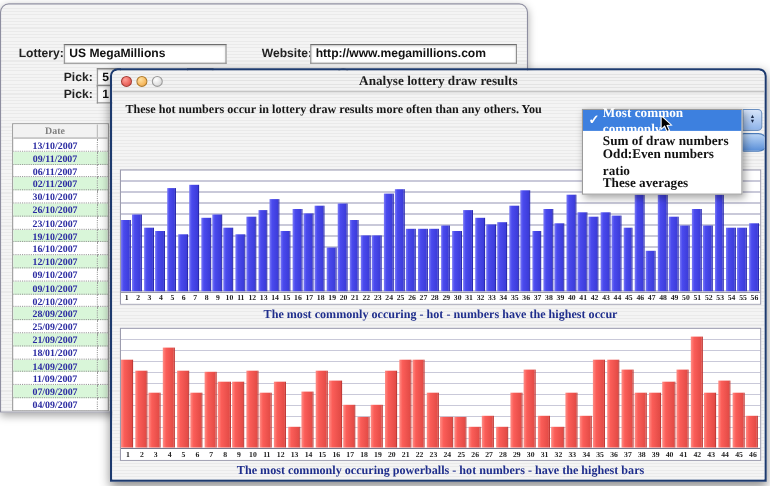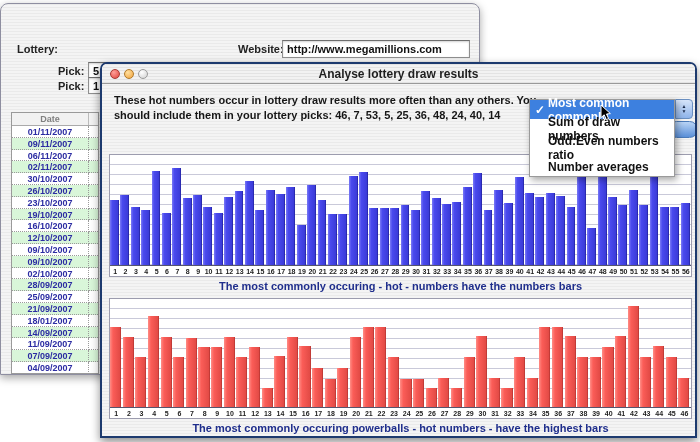--- a/index.html
+++ b/index.html
@@ -29,36 +29,36 @@
   .win-back { position:absolute; left:0; top:3px; width:480px; height:372px;
     border:1px solid #8e8ea0; border-radius:8px 8px 0 0;
     box-shadow:0 3px 8px rgba(0,0,0,.35); overflow:hidden; }
   .win-back .titlebar .title { color:#4f4f4f; }
 
   .radio { position:absolute; width:12px; height:12px; border-radius:50%;
     background:radial-gradient(circle at 35% 30%, #ffffff, #d2d2d2); border:1px solid #8a8a8a; }
 
   
   .datetable { position:absolute; left:10px; top:108px; width:88px; height:262px;
-    background:#fff; border:1px solid #9a9a9a; overflow:hidden; font-size:9px; }
+    background:#fff; border:1px solid #9a9a9a; overflow:hidden; font-size:9px;font-family:Liberation Serif, serif; }
   .datetable .hdr { display:flex; height:13px; border-bottom:1px solid #aaa; background:#f2f2f2; }
   .datetable .hdr .h1 { width:77px; text-align:center; color:#808080; font-weight:bold;
      border-right:1px solid #bbb; line-height:13px; }
   .datetable .hdr .h2 { flex:1; }
   .drow { display:flex; height:11.8px; }
   .drow .c1 { width:77px; text-align:center; color:#2b2ba2; font-weight:bold;
      line-height:12px; border-right:1px dotted #9a9a9a; border-bottom:1px dotted #9a9a9a; }
   .drow .c2 { flex:1; border-bottom:1px dotted #9a9a9a; }
   .drow.green { background:#d9f6d9; }
 
   
   .win-front { position:absolute; left:100px; top:62px; width:597px; height:376px;
     border:2px solid #1d3a6e; border-radius:7px 7px 0 0;
     box-shadow:0 4px 10px rgba(0,0,0,.45); overflow:hidden; }
-  .win-front .inner { position:absolute; inset:0; }
+  .win-front .inner { position:absolute; inset:0;font-family:Liberation Serif, serif; }
   .win-front .titlebar { border-radius:5px 5px 0 0; }
 
   .summary { position:absolute; left:12px; top:29px; width:520px;
     font-size:11px; font-weight:bold; color:#161616; line-height:15px; }
 
   
   .chartframe { position:absolute; left:7px; width:583px; background:#fff;
     border:1px solid #9c9cae; }
   .plot { position:relative; width:100%; overflow:hidden;
     background:repeating-linear-gradient(180deg,#ffffff 0px,#ffffff 9px,#c9c9d9 9px,#c9c9d9 10px); }
@@ -93,20 +93,21 @@
   .cursor { position:absolute; left:70px; top:5px; z-index:50; }
 </style>
 </head>
 <body>
 
 <div class="stage">
 
   <div class="win-back pinstripe">
 
     <span class="lbl" style="left:16px; top:39px;">Lottery:</span>
+    <div class="field" style="left:57px; top:36px; width:148px; height:18px;">US MegaMillions</div>
 
     <span class="lbl" style="left:237px; top:39px;">Website:</span>
     <div class="field" style="left:281px; top:36px; width:188px; height:18px;">http://www.megamillions.com</div>
 
     <span class="lbl" style="left:57px; top:61px;">Pick:</span>
     <div class="field" style="left:87px; top:58px; width:22px; height:17px;">5</div>
     <span class="lbl" style="left:134px; top:61px;">From:</span>
     <div class="field" style="left:169px; top:58px; width:24px; height:17px;">56</div>
 
     <span class="radio" style="left:305px; top:58px;"></span>
@@ -115,21 +116,21 @@
     <span class="lbl" style="left:57px; top:76px;">Pick:</span>
     <div class="field" style="left:87px; top:73px; width:22px; height:17px;">1</div>
 
     <div class="datetable">
       <div class="hdr">
         <span class="h1">Date</span>
         <span class="h2"></span>
       </div>
       <div id="dateRows">
           <div class="drow">
-            <span class="c1">01/11/2007</span>
+            <span class="c1">13/10/2007</span>
             <span class="c2"></span>
           </div>
           <div class="drow green">
             <span class="c1">09/11/2007</span>
             <span class="c2"></span>
           </div>
           <div class="drow">
             <span class="c1">06/11/2007</span>
             <span class="c2"></span>
           </div>
@@ -219,21 +220,20 @@
         <div class="lights">
           <span class="light red"></span>
           <span class="light amber"></span>
           <span class="light gray"></span>
         </div>
         <span class="title">Analyse lottery draw results</span>
       </div>
 
       <div class="summary">
         <div>These hot numbers occur in lottery draw results more often than any others. You</div>
-        <div>should include them in your lottery picks: 46, 7, 53, 5, 25, 36, 48, 24, 40, 14</div>
       </div>
 
       <div class="stepper">
           <span>▲</span>
           <span>▼</span>
         </div>
       <div class="capsule"></div>
 
       <div class="chartframe" style="top:90px; height:123px;">
         <div class="plot" style="height:110px;">
@@ -460,21 +460,21 @@
             <span style="width: 10.375px;">49</span>
             <span style="width: 10.375px;">50</span>
             <span style="width: 10.375px;">51</span>
             <span style="width: 10.375px;">52</span>
             <span style="width: 10.375px;">53</span>
             <span style="width: 10.375px;">54</span>
             <span style="width: 10.375px;">55</span>
             <span style="width: 10.375px;">56</span>
           </div>
       </div>
-      <div class="caption" style="top:216px;">The most commonly occuring - hot - numbers have the numbers bars</div>
+      <div class="caption" style="top:216px;">The most commonly occuring - hot - numbers have the highest occur</div>
 
       <div class="chartframe" style="top:234px; height:121px;">
         <div class="plot" style="height:108px;">
           <div class="bars" id="bars1">
               <div style="width: 12.6304px; display: flex; align-items: flex-end;">
                 <div class="bar red" style="width: 11.2304px; height: 80px;"></div>
               </div>
               <div style="width: 12.6304px; display: flex; align-items: flex-end;">
                 <div class="bar red" style="width: 11.2304px; height: 70px;"></div>
               </div>
@@ -671,18 +671,18 @@
             <span class="check">✓</span>
             <span>Most common commonly</span>
           </div>
           <div class="mitem">
             <span>Sum of draw numbers</span>
           </div>
           <div class="mitem">
             <span>Odd:Even numbers ratio</span>
           </div>
           <div class="mitem">
-            <span>Number averages</span>
+            <span>These averages</span>
           </div>
         </div>
     </div>
   </div>
 </div>
 
 </body></html>

